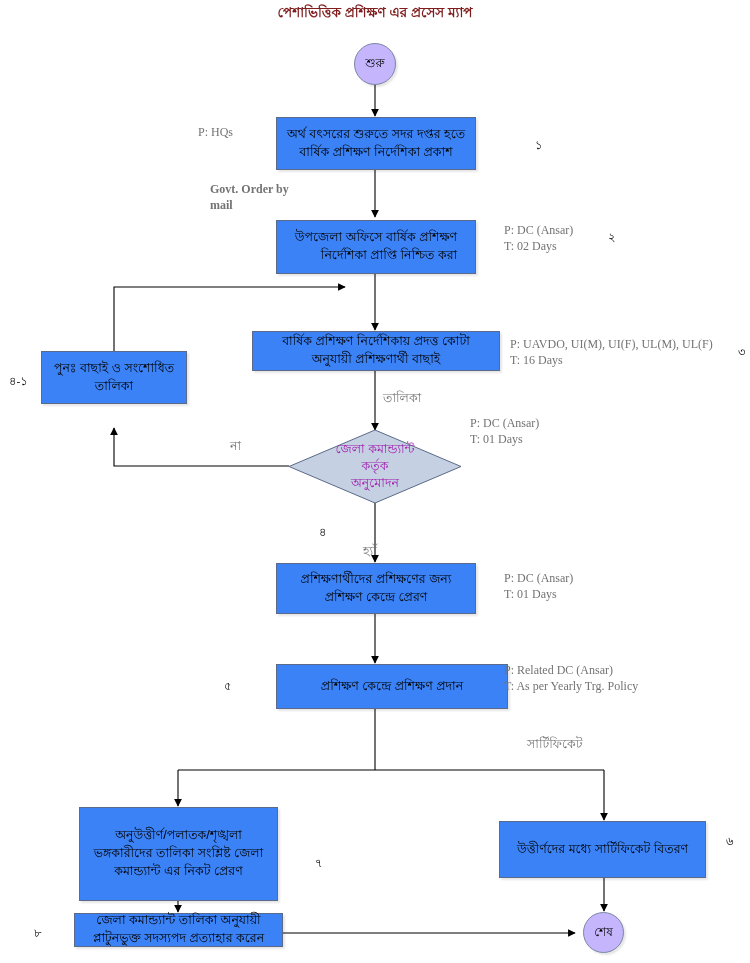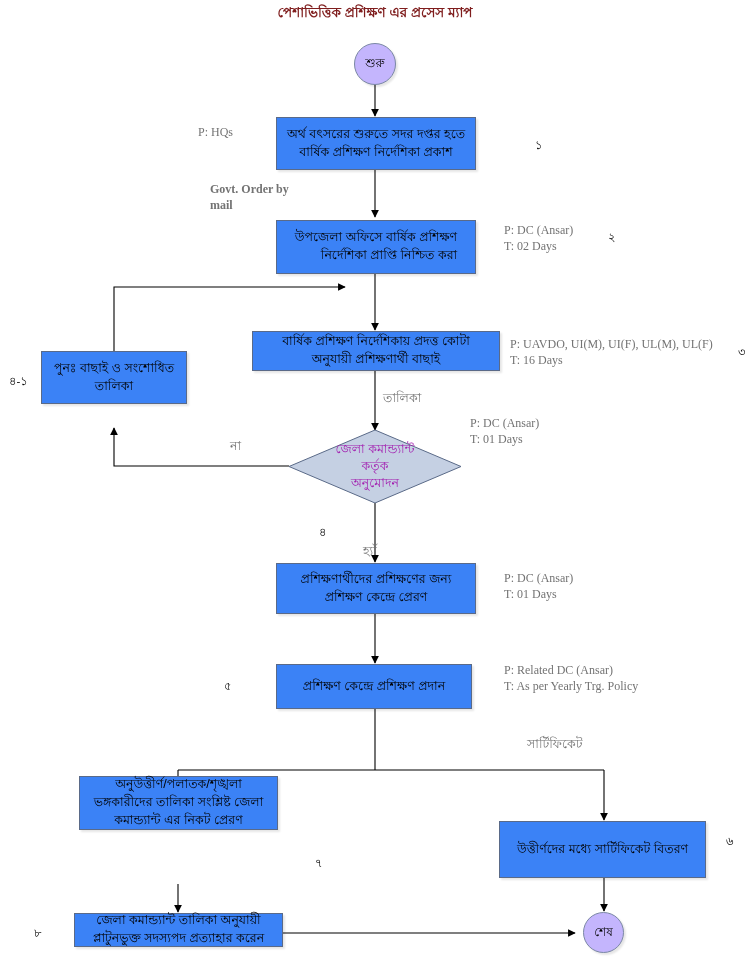--- a/index.html
+++ b/index.html
@@ -169,23 +169,23 @@
     <polygon points="86,0 172,36.5 86,73 0,36.5" fill="#c5d0e3" stroke="#5a6a88" stroke-width="1"></polygon>
   </svg>
   <div class="diamond-text" style="white-space:pre-line;">জেলা কমান্ড্যান্ট
 কর্তৃক
 অনুমোদন</div>
 </div>
 
 <div class="node" style="left:276px; top:563px; width:200px; height:51px; white-space:pre-line;">প্রশিক্ষণার্থীদের প্রশিক্ষণের জন্য
 প্রশিক্ষণ কেন্দ্রে প্রেরণ</div>
 
-<div class="node" style="left:276px; top:664px; width:196px; height:45px; white-space:pre-line;">প্রশিক্ষণ কেন্দ্রে প্রশিক্ষণ প্রদান</div>
-
-<div class="node" style="left:79px; top:776px; width:199px; height:54px; white-space:pre-line;">অনুউত্তীর্ণ/পলাতক/শৃঙ্খলা
+<div class="node" style="left:276px; top:664px; width:232px; height:45px; white-space:pre-line;">প্রশিক্ষণ কেন্দ্রে প্রশিক্ষণ প্রদান</div>
+
+<div class="node" style="left:79px; top:807px; width:199px; height:94px; white-space:pre-line;">অনুউত্তীর্ণ/পলাতক/শৃঙ্খলা
 ভঙ্গকারীদের তালিকা সংশ্লিষ্ট  জেলা
 কমান্ড্যান্ট এর নিকট প্রেরণ</div>
 
 <div class="node" style="left:499px; top:821px; width:207px; height:57px; white-space:pre-line;">উত্তীর্ণদের মধ্যে সার্টিফিকেট বিতরণ</div>
 
 <div class="node" style="left:74px; top:913px; width:209px; height:34px; white-space:pre-line;">জেলা কমান্ড্যান্ট তালিকা অনুযায়ী
 প্লাটুনভুক্ত সদস্যপদ প্রত্যাহার করেন</div>
 
 <div class="terminator" style="left:583px; top:912px; width:41px; height:41px;">
   <span>শেষ</span>

